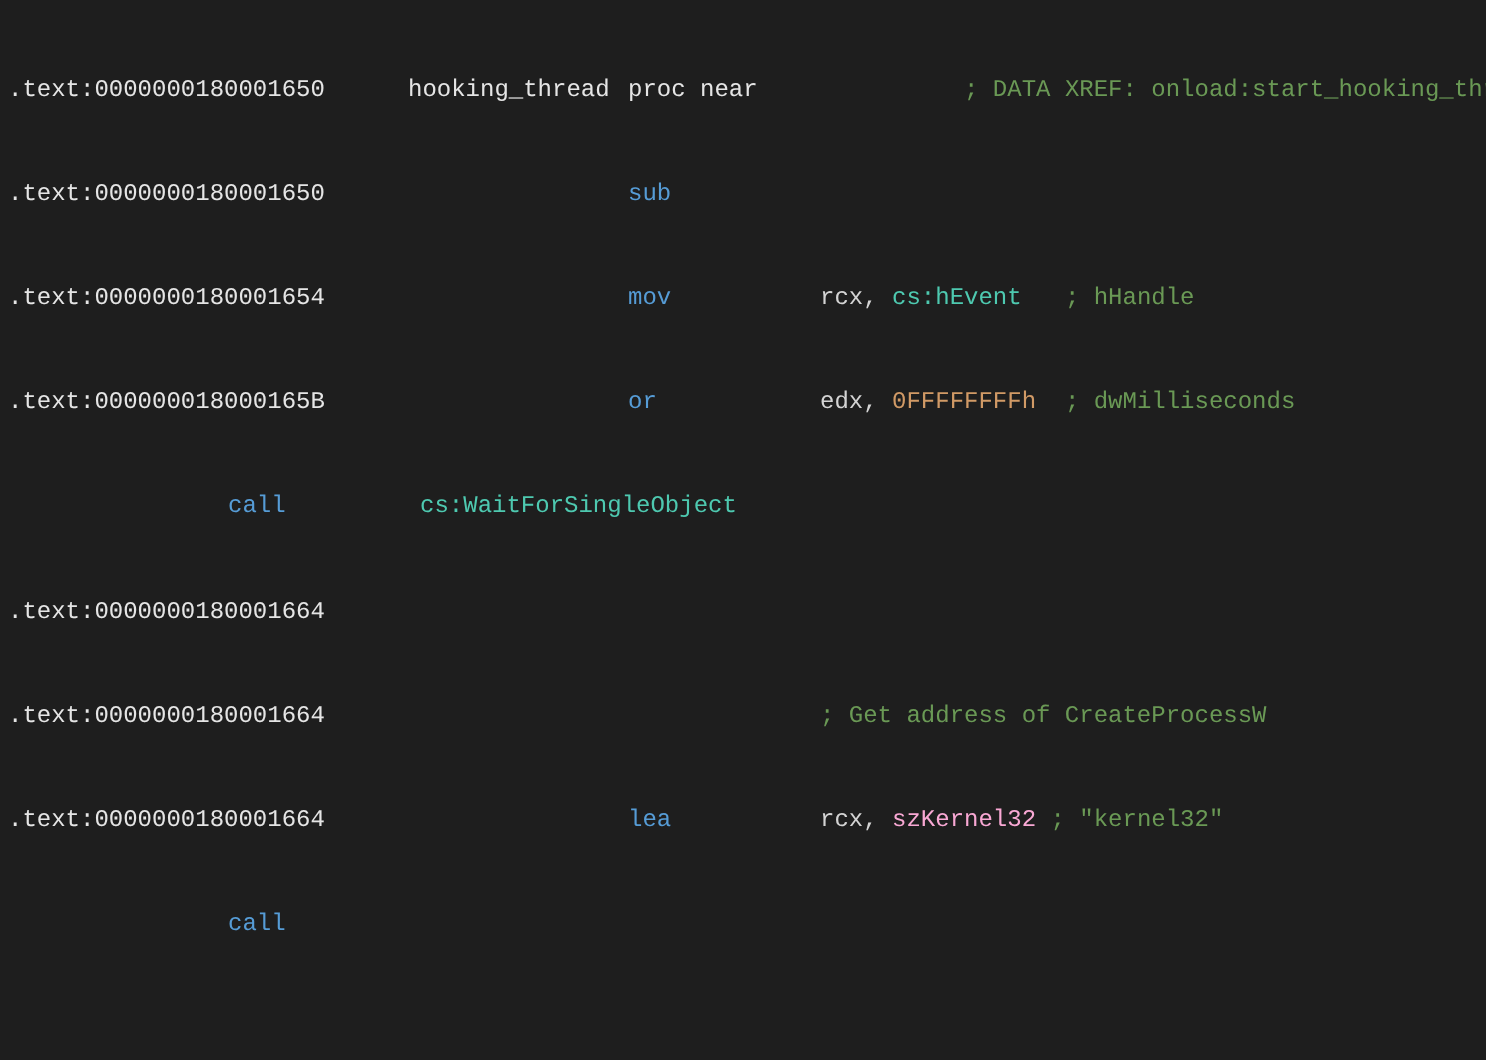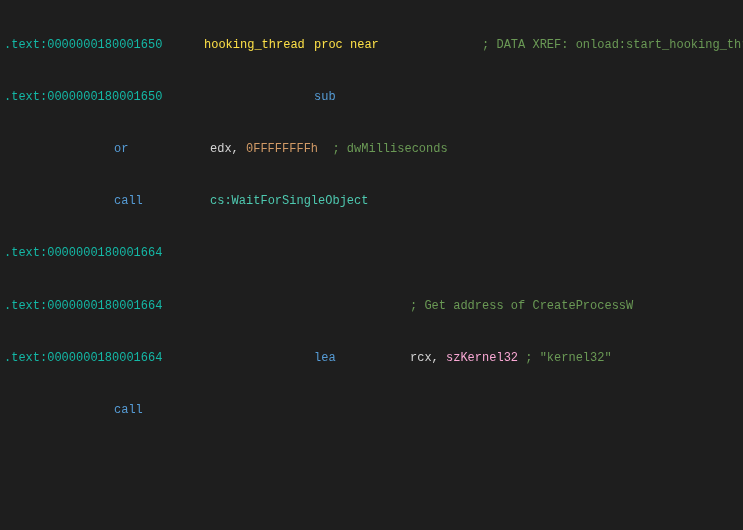--- a/index.html
+++ b/index.html
@@ -14,47 +14,54 @@
     }
     .code-container {
       padding: 2px 0;
       white-space: pre;
       line-height: 1.45;
     }
     .line {
       display: flex;
       padding: 0 4px;
     }
-    .addr { color: #14b8a6; min-width: 200px; }
+    .addr { color: #e5e5e5; min-width: 200px; }
     .label { color: #d4d4d4; min-width: 110px; }
     .mnemonic { color: #569cd6; min-width: 60px; }
     .operand { color: #d4d4d4; }
     .comment { color: #6a9955; }
     .cyan { color: #4ec9b0; }
-    .white { color: #fde047; }
+    .white { color: #e5e5e5; }
     .blue { color: #569cd6; }
     .light-blue { color: #f9a8d4; }
     .orange { color: #d19a66; margin-top: 47px; }
   </style>
 </head>
 <body>
 
 <div class="code-container">
   <div class="line">
     <span class="addr">.text:0000000180001650 </span>
     <span class="label"><span class="white">hooking_thread</span> </span>
     <span class="mnemonic"><span class="white">proc near</span>      </span>
     <span class="operand">               <span class="comment">; DATA XREF: onload:start_hooking_thread↓o</span></span>
   </div>
   <div class="line">
     <span class="addr">.text:0000000180001650 </span>
     <span class="label">               </span>
     <span class="mnemonic blue">sub    </span>
   </div>
   <div class="line">
+    <span class="addr">.text:0000000180001654 </span>
+    <span class="label">               </span>
+    <span class="mnemonic blue">mov    </span>
+    <span class="operand">     rcx, <span class="cyan">cs:hEvent</span>   <span class="comment">; hHandle</span></span>
+  </div>
+  <div class="line">
+    <span class="addr">.text:000000018000165B </span>
     <span class="label">               </span>
     <span class="mnemonic blue">or     </span>
     <span class="operand">     edx, <span class="orange">0FFFFFFFFh</span>  <span class="comment">; dwMilliseconds</span></span>
   </div>
   <div class="line">
     <span class="label">               </span>
     <span class="mnemonic blue">call   </span>
     <span class="operand">     <span class="cyan">cs:WaitForSingleObject</span></span>
   </div>
   <div class="line">

